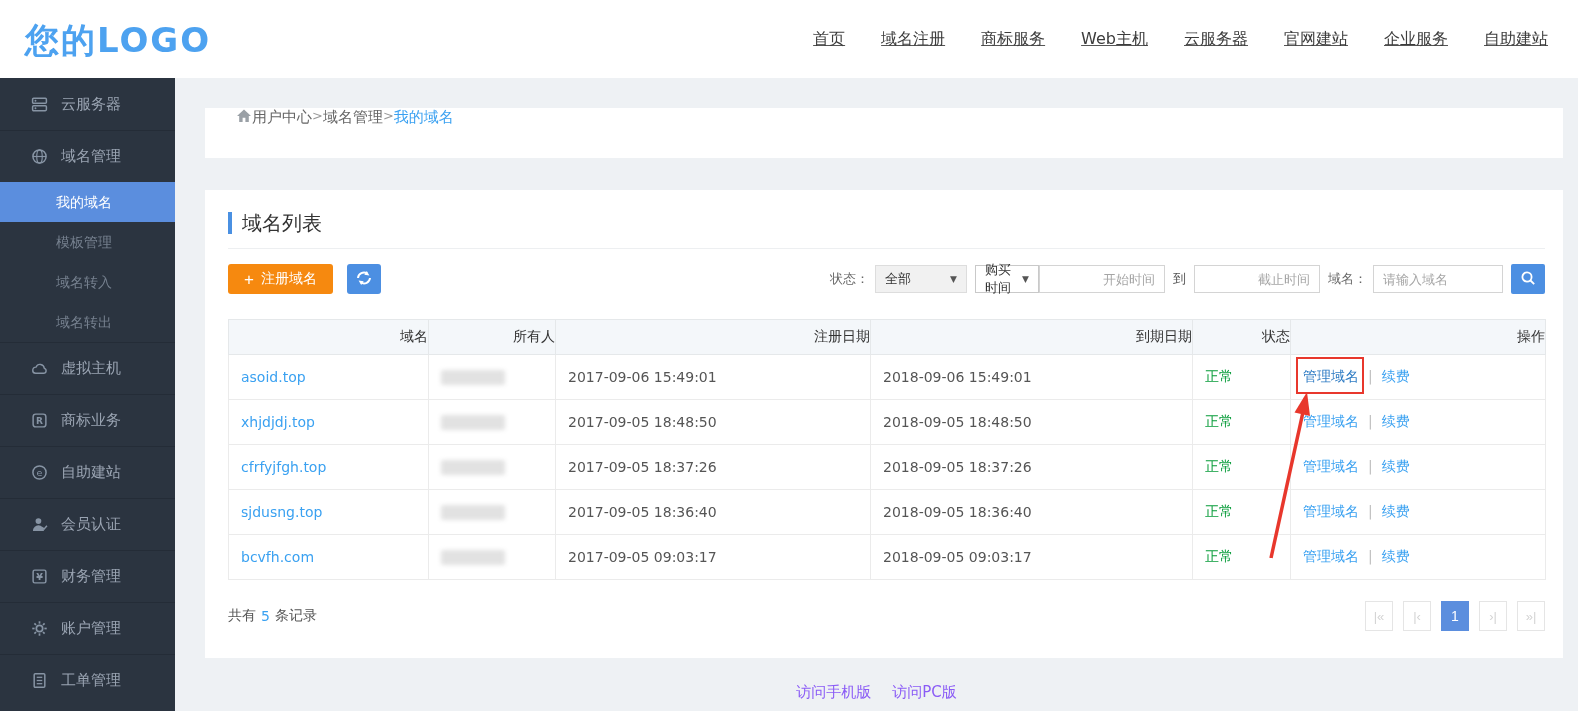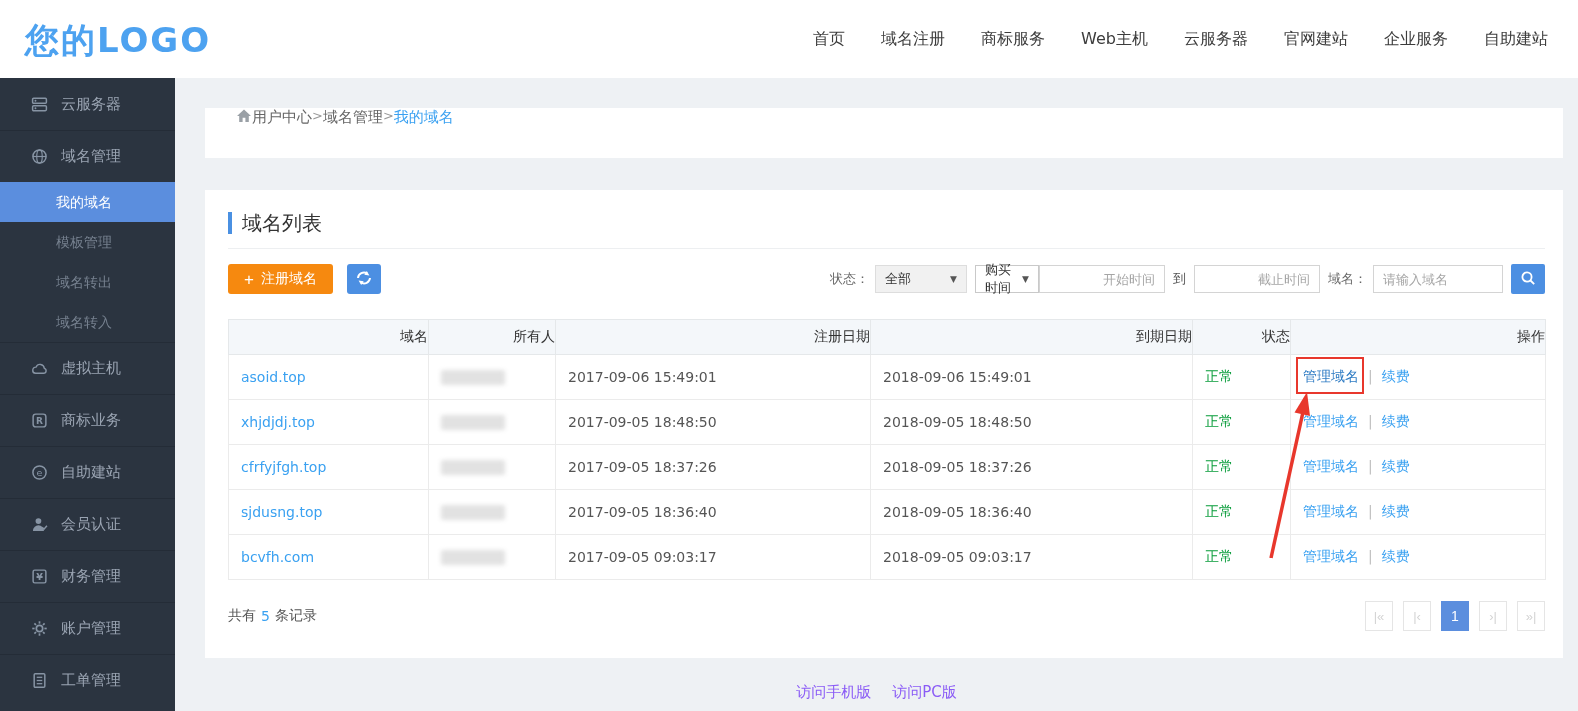--- a/index.html
+++ b/index.html
@@ -5,21 +5,21 @@
   * { box-sizing: border-box; margin: 0; padding: 0; }
   html,body { width:1578px; height:711px; }
   body {
     font-family: "DejaVu Sans", "Liberation Sans", sans-serif;
     background:#eef1f4; position:relative; overflow:hidden; color:#555;
   }
 
   
   .top-header { position:absolute; left:0; top:0; width:1578px; height:78px; background:#fff; z-index:3; }
   .logo { position:absolute; left:25px; top:18px; font-size:34px; font-weight:bold; color:#4da2f0; letter-spacing:2px; }
-  .top-nav { position:absolute; right:30px; top:0; height:78px; display:flex; align-items:center; gap:36px; }
+  .top-nav { position:absolute; right:30px; top:0; height:78px; display:flex; align-items:center; gap:36px;text-decoration:underline; }
   .top-nav .nav-item { font-size:16px; color:#3c3c3c; cursor:pointer; white-space:nowrap; }
 
   
   .sidebar { position:absolute; left:0; top:78px; width:175px; height:633px; background:#2b3440; z-index:2; }
   .side-item { height:52px; display:flex; align-items:center; padding-left:30px; gap:13px;
                color:#9aa4b2; font-size:15px; border-top:1px solid #242c37; cursor:pointer; }
   .side-item:first-child { border-top:none; }
   .side-item .ico { width:18px; height:18px; display:flex; align-items:center; justify-content:center; }
   .sub-menu { background:#2b3440; }
   .sub-item { height:40px; line-height:40px; padding-left:56px; font-size:14px; color:#76818f; cursor:pointer; }
@@ -126,22 +126,22 @@
           <ellipse cx="8" cy="8" rx="2.6" ry="6.2" fill="none" stroke="#8794a4" stroke-width="1.1"></ellipse>
           <line x1="1.8" y1="8" x2="14.2" y2="8" stroke="#8794a4" stroke-width="1.1"></line>
         </svg>
     </span>
     <span>域名管理</span>
   </div>
 
   <div class="sub-menu">
     <div class="sub-item active">我的域名</div>
     <div class="sub-item">模板管理</div>
+    <div class="sub-item">域名转入</div>
     <div class="sub-item">域名转出</div>
-    <div class="sub-item">域名转入</div>
   </div>
 
   <div class="side-item">
     <span class="ico">
       <svg width="17" height="17" viewBox="0 0 16 16">
           <path d="M4.3 12.5a2.9 2.9 0 1 1 .5-5.8 4 4 0 0 1 7.7 1.1 2.4 2.4 0 0 1-.6 4.7z" fill="none" stroke="#8794a4" stroke-width="1.3"></path>
         </svg>
     </span>
     <span>虚拟主机</span>
   </div>

